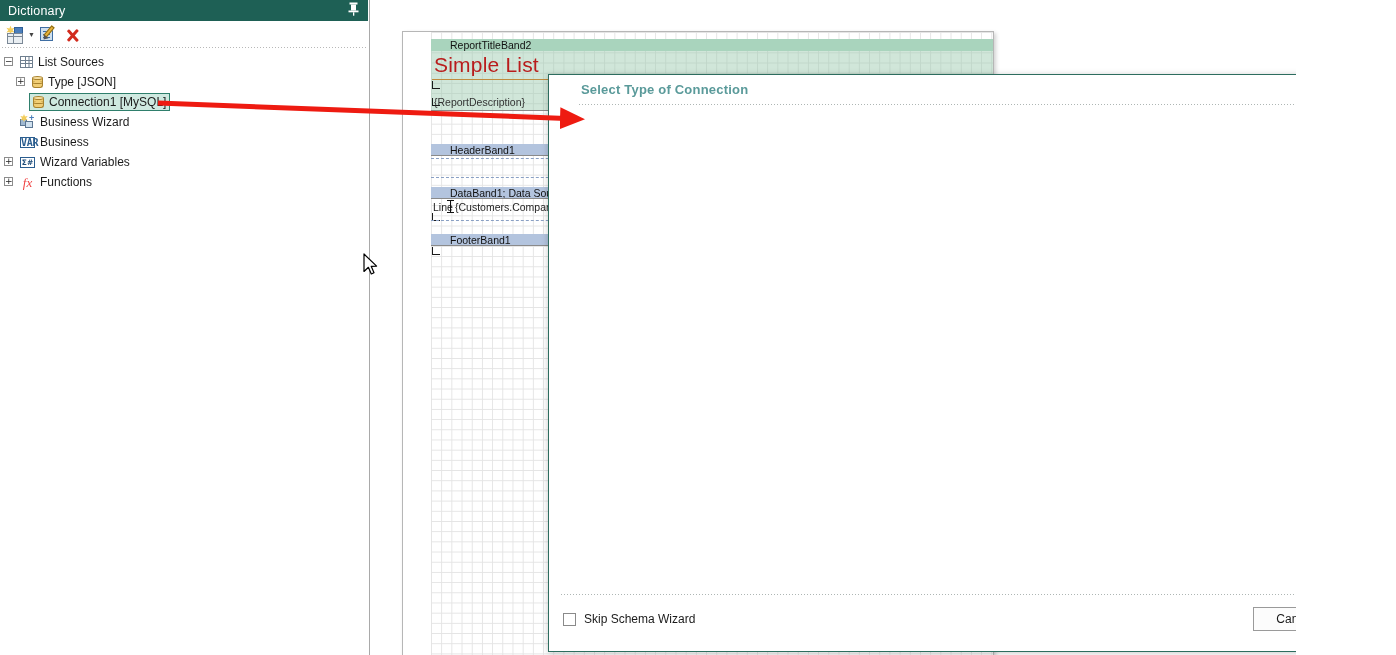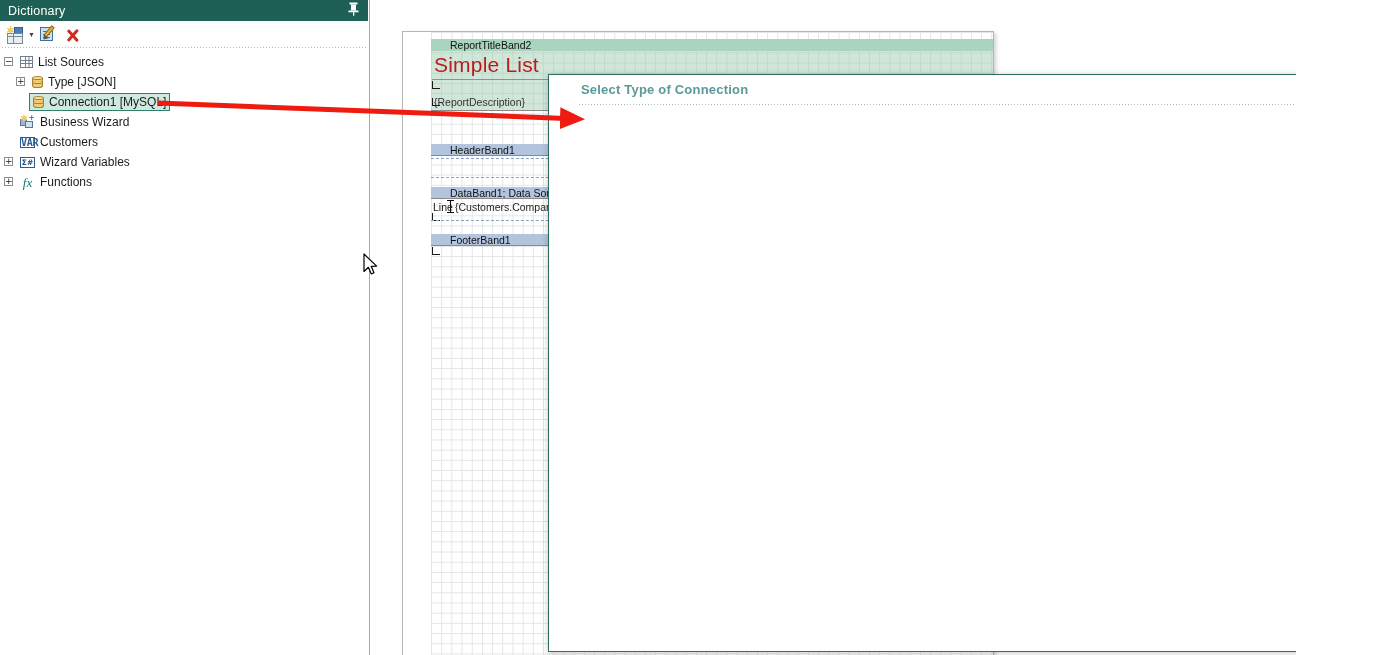--- a/index.html
+++ b/index.html
@@ -163,21 +163,21 @@
     width: 15px; height: 11px; background: #ffffff; border: 1.2px solid #2a5d8f; box-sizing: border-box;
     color: #2a5d8f; font-size: 10px; line-height: 9px; text-align: center; font-weight: bold;
     font-family: "DejaVu Sans Mono", monospace; letter-spacing: -0.3px;
   }
   .ico-sysvar {
     width: 15px; height: 11px; background: #ffffff; border: 1.2px solid #2a5d8f; box-sizing: border-box;
     color: #1b4a77; font-size: 7.5px; line-height: 9px; text-align: center; font-weight: bold;
     font-family: "DejaVu Sans", sans-serif;
   }
   .ico-fx {
-    width: 15px; height: 13px; color: #0f766e; font-style: italic;
+    width: 15px; height: 13px; color: #ef4444; font-style: italic;
     font-family: "Liberation Serif", serif; font-size: 13px; line-height: 13px; text-align: center;
   }
 
   
   #workspace {
     position: absolute; left: 371px; top: 0; width: 1025px; height: 655px;
     background: #ffffff;
     overflow: hidden;
   }
   #report-page {
@@ -387,21 +387,21 @@
           <span class="sq1"></span>
             <span class="sq2"></span>
             <span class="star"></span>
             <span class="plus">+</span>
         </span>
         <span class="tree-label">Business Wizard</span>
       </div>
 
       <div class="tree-row" style="padding-left:20px;">
         <span class="ico ico-var">VAR</span>
-        <span class="tree-label">Customers</span>
+        <span class="tree-label">Business</span>
       </div>
 
       <div class="tree-row" style="padding-left:20px;">
         <span class="exp" style="left:4px;top:5px;">+</span>
         <span class="ico ico-sysvar">Σ#</span>
         <span class="tree-label">Wizard Variables</span>
       </div>
 
       <div class="tree-row" style="padding-left:20px;">
         <span class="exp" style="left:4px;top:5px;">+</span>
@@ -450,20 +450,27 @@
   <div id="dialog">
 
     <div id="dlg-titlebar">
       <div id="dlg-title">Select Type of Connection</div>
       <div class="dlg-sysbtn" id="dlg-help">?</div>
       <div class="dlg-sysbtn" id="dlg-close">✕</div>
     </div>
 
     <div id="dlg-body"></div>
 
+    <div id="dlg-footer">
+      <div id="skip-wizard-row">
+        <span class="chk"></span>
+        <span id="skip-wizard-label">Skip Schema Wizard</span>
+      </div>
+      <button id="cancel-button">Cancel</button>
+    </div>
   </div>
 
   <svg id="annot-arrow">
     <defs>
       <marker id="arrowhead" markerWidth="5" markerHeight="4.4" refX="1.2" refY="2.2" orient="auto">
         <polygon points="0,0 5,2.2 0,4.4" fill="#ee1b11"></polygon>
       </marker>
     </defs>
     <line x1="158" y1="103" x2="566" y2="118.5" stroke="#ee1b11" stroke-width="5" marker-end="url(#arrowhead)"></line>
   </svg>

